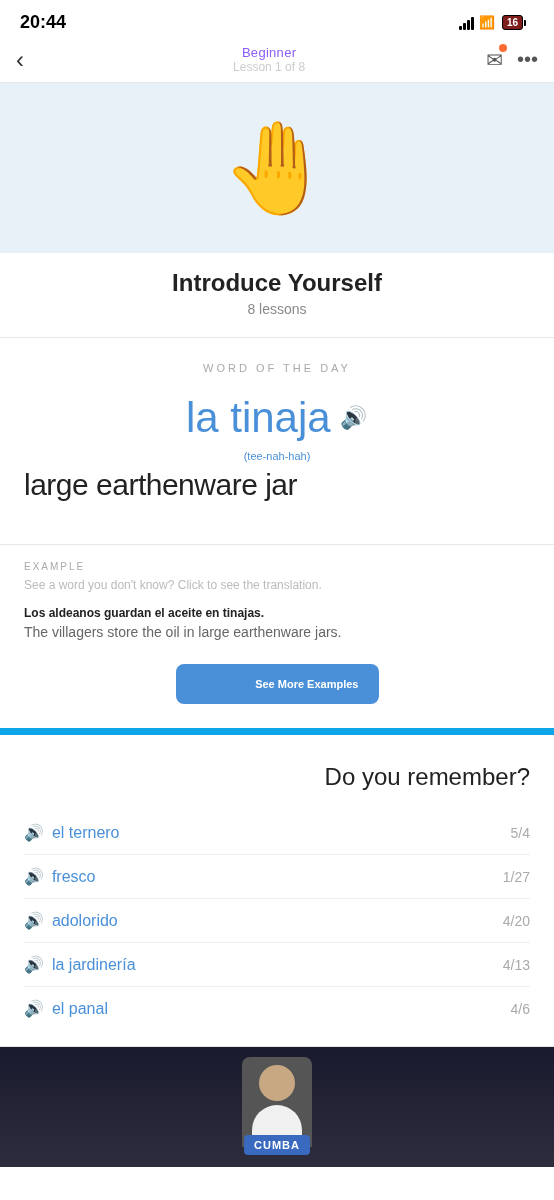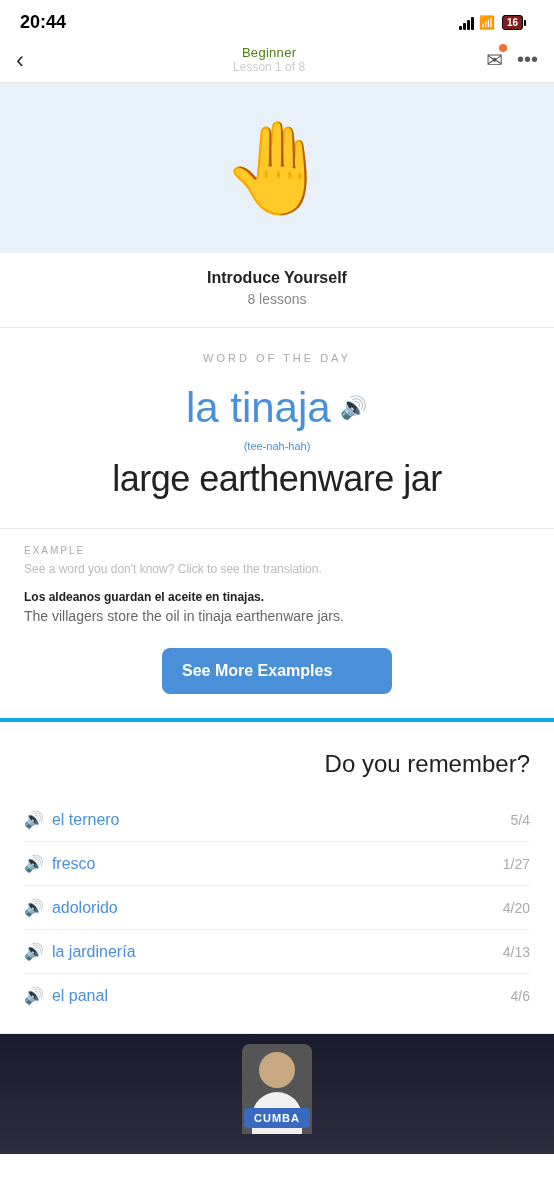--- a/index.html
+++ b/index.html
@@ -82,21 +82,21 @@
       width: 36px;
       display: flex;
       align-items: center;
     }
     .nav-center {
       text-align: center;
       flex: 1;
     }
     .nav-title {
       font-size: 13px;
-      color: #4d7c0f;
+      color: #8b5cf6;
       font-weight: 400;
       letter-spacing: 0.3px;
     }
     .nav-subtitle {
       font-size: 12px;
       color: #ccc;
     }
     .nav-right {
       display: flex;
       align-items: center;
@@ -131,21 +131,21 @@
       line-height: 1;
     }
 
     
     .lesson-title-section {
       text-align: center;
       padding: 16px 20px 20px;
       border-bottom: 1px solid #e8e8e8;
     }
     .lesson-title {
-      font-size: 16px;
+      font-size: 24px;
       font-weight: 700;
       color: #222;
     }
     .lesson-count {
       font-size: 14px;
       color: #888;
       margin-top: 4px;
     }
 
     
@@ -184,32 +184,32 @@
       font-size: 11px;
       margin-bottom: 6px;
     }
     .wotd-pos {
       text-align: center;
       color: #888;
       font-size: 14px;
       margin-bottom: 16px;
     }
     .wotd-definition {
-      text-align: center;
-      font-size: 36px;
+      text-align: left;
+      font-size: 30px;
       color: #222;
       font-weight: 300;
       letter-spacing: -0.5px;
-      margin-bottom: 8px;
+      margin-bottom: 22px;
     }
 
     
     .example-section {
       padding: 16px 24px 24px;
-      border-bottom: 4px solid #0ea5e9;
+      border-bottom: 7px solid #0ea5e9;
     }
     .example-label {
       font-size: 10px;
       letter-spacing: 2px;
       color: #aaa;
       text-transform: uppercase;
       margin-bottom: 6px;
     }
     .example-hint {
       font-size: 12px;
@@ -222,27 +222,27 @@
       color: #222;
       margin-bottom: 4px;
     }
     .example-translation {
       font-size: 14px;
       color: #666;
       margin-bottom: 24px;
     }
     .see-more-btn {
       display: block;
-      width: 230px;
+      width: 203px;
       margin: 0 auto;
       background: #4a90d9;
       color: #fff;
-      font-size: 16px;
+      font-size: 11px;
       font-weight: 600;
-      text-align: left;
+      text-align: right;
       padding: 14px 20px;
       border-radius: 8px;
       border: none;
       cursor: pointer;
     }
 
     
     .remember-section {
       padding: 28px 24px 16px;
       border-bottom: 1px solid #e8e8e8;
@@ -383,21 +383,21 @@
     <span class="sound-icon">🔊</span>
   </div>
   <div class="wotd-pronunciation">(tee-nah-hah)</div>
   <div class="wotd-definition">large earthenware jar</div>
 </div>
 
 <div class="example-section">
   <div class="example-label">EXAMPLE</div>
   <div class="example-hint">See a word you don't know? Click to see the translation.</div>
   <div class="example-sentence">Los aldeanos guardan el aceite en tinajas.</div>
-  <div class="example-translation">The villagers store the oil in tinaja earthenware jars.</div>
+  <div class="example-translation">The villagers store the oil in large earthenware jars.</div>
   <button class="see-more-btn">See More Examples</button>
 </div>
 
 <div class="remember-section">
   <div class="remember-title">Do you remember?</div>
   <div id="remember-list">
       <div class="remember-item">
       <div class="remember-left">
         <span class="sound-sm">🔊</span>
         <span class="remember-word">el ternero</span>
@@ -434,15 +434,15 @@
     </div>
     </div>
 </div>
 
 <div class="bottom-image-section">
   <div class="bottom-image-placeholder">
     <div class="bottom-person">
       <div class="person-head"></div>
       <div class="person-body"></div>
     </div>
-    <div class="bottom-logo" style="position:absolute;bottom:26px;left:50%;transform:translateX(-50%);">CUMBA</div>
+    <div class="bottom-logo" style="position:absolute;bottom:12px;left:50%;transform:translateX(-50%);">CUMBA</div>
   </div>
 </div>
 
 </body></html>

